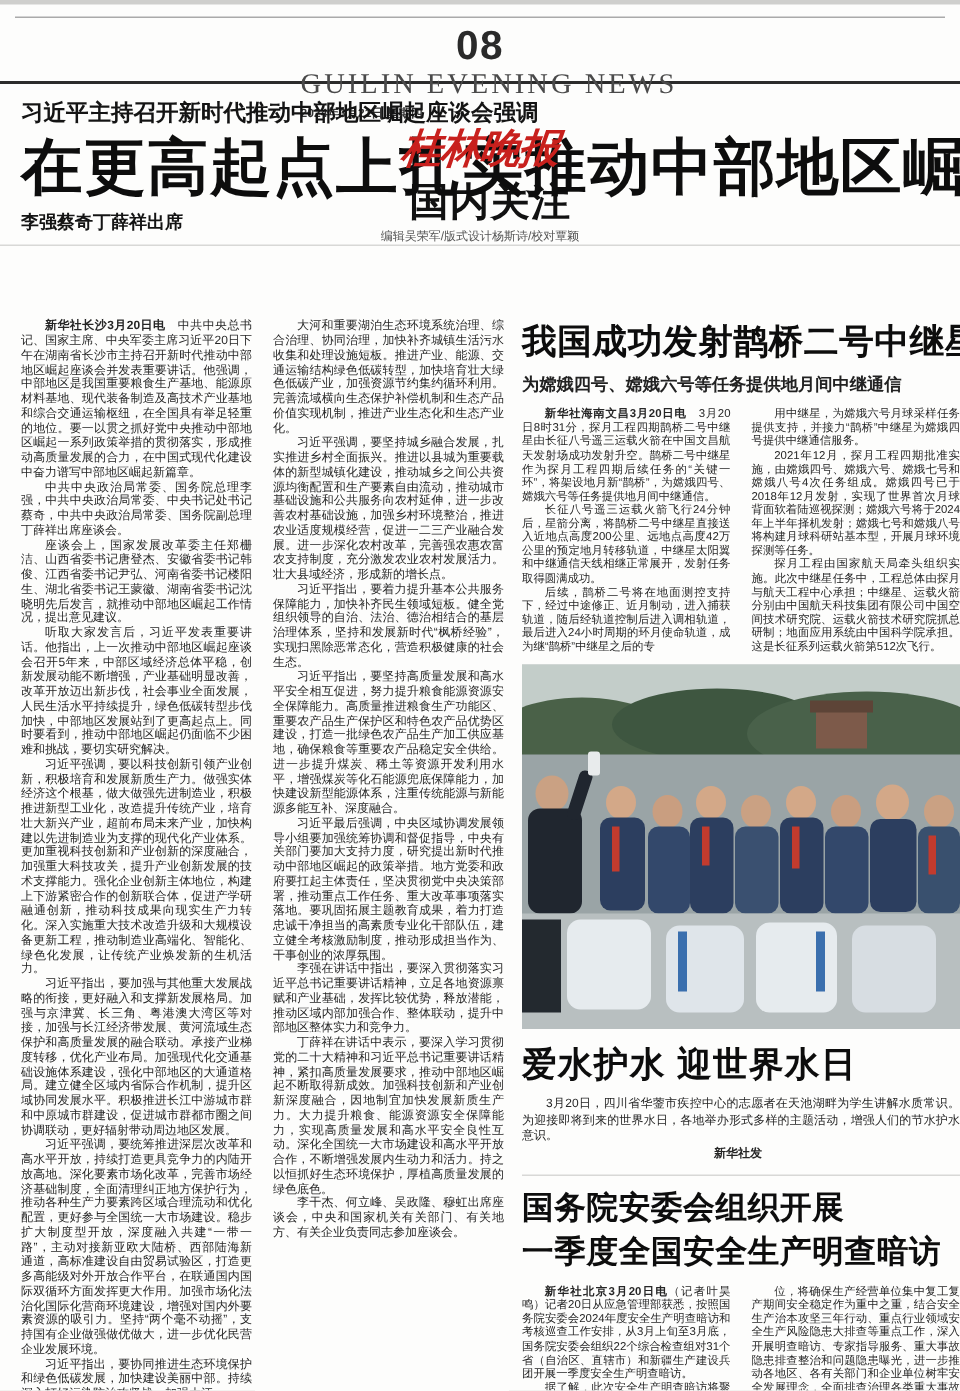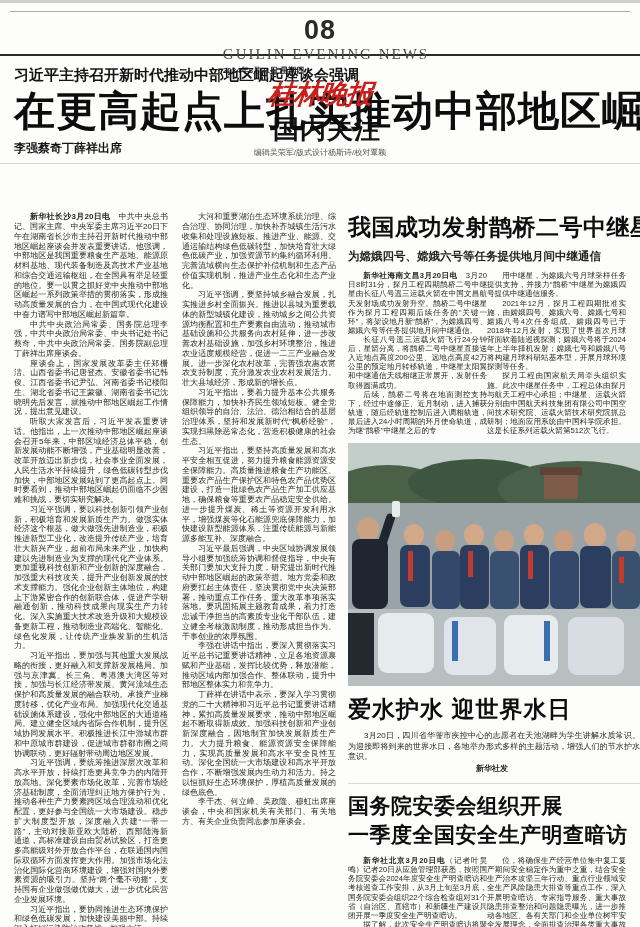--- a/index.html
+++ b/index.html
@@ -6,21 +6,21 @@
   html,body { width:640px; background:#e9e9e7; }
   body { font-family:"Liberation Sans", sans-serif; }
   .page { position:relative; width:640px; height:927px; background:#fdfdfc; color:#1c1c1c; overflow:hidden; }
   .screen-edge { height:3px; background:#cfcfcd; }
 
   
   .top-rule { margin:8px 10px 0 10px; border-top:1px solid #aaa; }
   .header { display:flex; align-items:center; padding:3px 12px 4px 12px; height:42px;flex-direction:column; }
   .pagenum { font-size:27px; font-weight:bold; color:#2a2a2a; letter-spacing:1px; }
   .masthead { margin-left:12px; text-align:center; }
-  .masthead .en { font-family:"Liberation Serif", serif; font-size:15px; letter-spacing:2px; color:#4a4a4a; white-space:nowrap; }
+  .masthead .en { font-family:"Liberation Serif", serif; font-size:19px; letter-spacing:2px; color:#4a4a4a; white-space:nowrap; }
   .masthead .date { font-size:8px; font-weight:bold; color:#333; text-align:left; margin-top:2px; }
   .vdiv { width:1px; height:30px; background:#bbb; margin:0 10px; }
   .logo { font-size:27px; font-weight:900; font-style:italic; color:#c8201d; font-family:"Liberation Serif", serif; transform:skewX(-6deg); white-space:nowrap; letter-spacing:-1px; }
   .section-title { font-size:26px; font-weight:900; color:#111; margin-left:14px; white-space:nowrap; letter-spacing:1px; }
   .credits { flex:1; text-align:right; font-size:8px; color:#555; white-space:nowrap; }
   .header-black-rule { height:2px; background:#2b2b2b; margin:0; }
 
   
   .headline-block { padding:10px 14px 6px 14px; border-bottom:1px solid #d8d8d6; }
   .kicker { font-size:15px; font-weight:bold; color:#141414; }
@@ -30,21 +30,21 @@
   
   .content { display:flex; padding:8px 14px 0 14px; gap:12px;margin-top:40px; }
   .left-article { width:322px; display:flex; gap:14px; }
   .news-col { width:154px; font-size:8px; line-height:1.22; text-align:justify; color:#262626; }
   .news-col p { text-indent:2em; margin:0; }
   .news-col p b { font-weight:bold; }
 
   .right-rail { width:292px; }
   .sat-headline { font-size:23px; font-weight:900; color:#0d0d0d; white-space:nowrap; letter-spacing:0.5px; }
   .sat-subhead { font-size:11.5px; font-weight:bold; color:#222; margin-top:6px; margin-bottom:7px; }
-  .rail-body { display:flex; }
+  .rail-body { display:flex; gap:14px; }
   .rail-col { width:139px; font-size:7.6px; line-height:1.2; text-align:justify; color:#262626; }
   .rail-col p { text-indent:2em; margin:0; }
 
   .photo-wrap { margin-top:8px; width:292px; height:243px; background:#aab4b2; overflow:hidden; }
   .photo-wrap svg { display:block; }
 
   .caption-block { margin-top:8px; position:relative; }
   .caption-headline { font-size:23px; font-weight:900; color:#0d0d0d; white-space:nowrap; letter-spacing:1px; }
   .caption-text { margin-top:6px; font-size:8px; line-height:1.3; text-align:justify; color:#262626; text-indent:2em; }
   .caption-credit { text-align:center; font-size:8px; font-weight:bold; color:#262626; margin-top:1px; padding-right:4px; }

